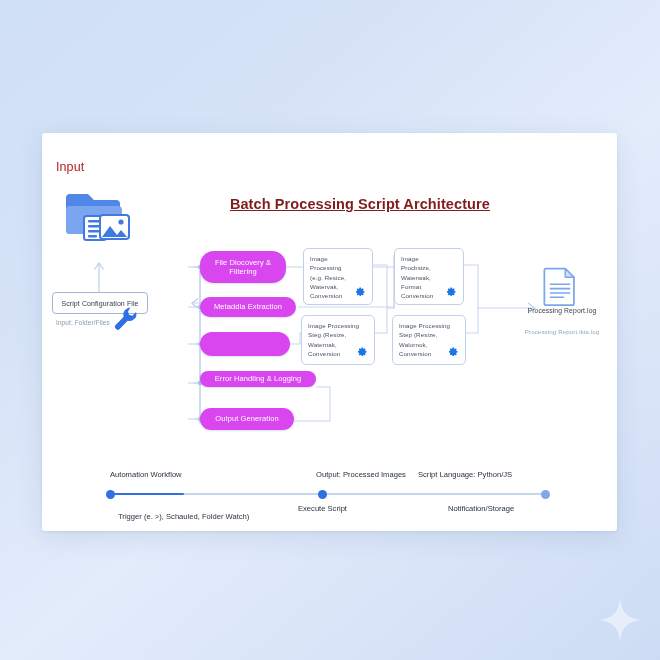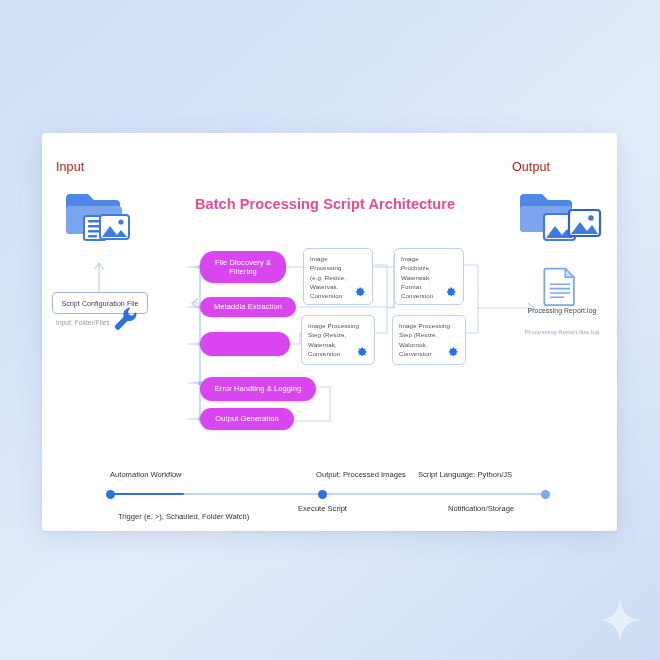--- a/index.html
+++ b/index.html
@@ -43,25 +43,26 @@
     color: #b91c1c;
     font-weight: 400;
     letter-spacing: .1px;
     text-align: left;
   }
 
   #diagram-title {
     position: absolute;
     left: 160px; top: 196px;
     width: 330px;
-    text-align: center;
+    text-align: right;
     font-size: 14.5px;
     font-weight: 700;
-    color: #ec4899;
-    letter-spacing: .1px;
+    color: #7f1d1d;
+    letter-spacing: .1px;
+    text-decoration: underline;
   }
 
   
   #input-group  { left: 56px;  top: 160px; width: 90px; }
   #output-group { left: 512px; top: 160px; width: 96px; }
 
   .icon-wrap { margin-top: 14px; display: flex; justify-content: center; }
 
   
   #script-config-box {
@@ -104,21 +105,21 @@
     text-align: center;
     font-size: 7.5px;
     line-height: 1.25;
     padding: 1px 6px;
     letter-spacing: .1px;
     box-shadow: 0 1px 2px rgba(40,90,180,.18);
   }
   #blue-discovery { left: 200px; top: 251px; width: 86px; height: 32px; }
   #blue-metadata  { left: 200px; top: 297px; width: 96px; height: 20px; }
   #blue-empty     { left: 200px; top: 332px; width: 90px; height: 24px; }
-  #blue-error     { left: 200px; top: 371px; width: 116px; height: 24px; margin-top: 6px; }
+  #blue-error     { left: 200px; top: 371px; width: 116px; height: 16px; }
   #blue-output    { left: 200px; top: 408px; width: 94px; height: 22px; }
 
   
   .proc-card {
     position: absolute;
     background: #ffffff;
     border: 1px solid #bed0ea;
     border-radius: 5px;
     padding: 5px 6px;
   }
@@ -369,34 +370,20 @@
   <div class="proc-card" id="proc-card-4" style="left:350px; top:182px;">
     <div class="proc-text">Image Processing
 Step (Resize,
 Walornok,
 Conversion</div>
     <svg class="gear-icon" viewBox="0 0 24 24">
       <path d="M12 8.3a3.7 3.7 0 1 0 0 7.4 3.7 3.7 0 0 0 0-7.4zm9.2 4.8l-1.9-.3a7.6 7.6 0 0 0-.6-1.5l1.2-1.5-1.9-1.9-1.5 1.2a7.6 7.6 0 0 0-1.5-.6L14.7 6.6h-2.7l-.3 1.9a7.6 7.6 0 0 0-1.5.6L8.7 7.9 6.8 9.8 8 11.3a7.6 7.6 0 0 0-.6 1.5l-1.9.3v2.7l1.9.3a7.6 7.6 0 0 0 .6 1.5l-1.2 1.5 1.9 1.9 1.5-1.2a7.6 7.6 0 0 0 1.5.6l.3 1.9h2.7l.3-1.9a7.6 7.6 0 0 0 1.5-.6l1.5 1.2 1.9-1.9-1.2-1.5a7.6 7.6 0 0 0 .6-1.5l1.9-.3z" fill="#1d74e8"></path>
     </svg>
   </div>
 
-  <div class="stage" id="output-group" style="left:470px; top:27px;">
-    <div class="col-heading">Output</div>
-    <div class="icon-wrap">
-      <svg width="88" height="58" viewBox="0 0 88 58">
-        <path d="M4 10 q0-4 4-4 h18 l6 6 h20 q4 0 4 4 v24 q0 4-4 4 h-44 q-4 0-4-4 z" fill="#4f86e8"></path>
-        <path d="M8 18 h44 q4 0 4 4 v18 q0 4-4 4 h-44 q-4 0-4-4 v-18 q0-4 4-4 z" fill="#7ba5ee"></path>
-        <rect x="28" y="26" width="31" height="26" rx="3" fill="#ffffff" stroke="#3f79e2" stroke-width="2.2"></rect>
-        <path d="M30 50 L39 38 L46 47 L51 41 L57 50 Z" fill="#3f79e2"></path>
-        <rect x="53" y="22" width="31" height="26" rx="3" fill="#ffffff" stroke="#2d63cc" stroke-width="2.2"></rect>
-        <circle cx="75" cy="30" r="2.8" fill="#3f79e2"></circle>
-        <path d="M55 46 L64 34 L71 43 L76 37 L82 46 Z" fill="#3f79e2"></path>
-      </svg>
-    </div>
-  </div>
 
   <svg id="report-doc-icon" style="left:499px; top:133px;" viewBox="0 0 40 46">
     <path d="M4 3 h22 l10 10 v30 a2 2 0 0 1-2 2 h-30 a2 2 0 0 1-2-2 v-38 a2 2 0 0 1 2-2 z" fill="#ffffff" stroke="#7ba5ee" stroke-width="2"></path>
     <path d="M26 3 l10 10 h-10 z" fill="#cfe0f8" stroke="#7ba5ee" stroke-width="1.6" stroke-linejoin="round"></path>
     <g stroke="#7ba5ee" stroke-width="1.8" stroke-linecap="round">
       <path d="M9 21 h22"></path>
       <path d="M9 26 h22"></path>
       <path d="M9 31 h22"></path>
       <path d="M9 36 h15"></path>
     </g>

